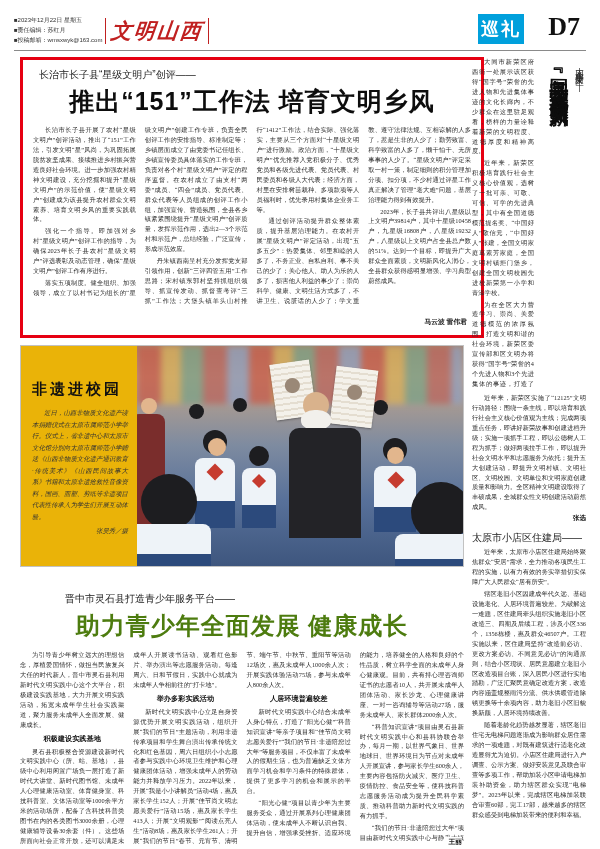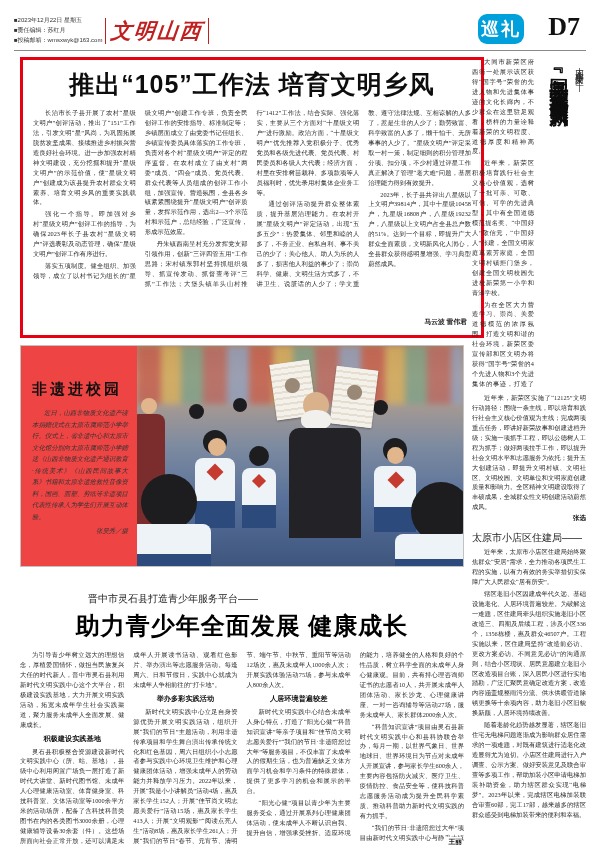--- a/index.html
+++ b/index.html
@@ -11,21 +11,21 @@
         font-family:"Liberation Sans","DejaVu Sans",sans-serif;}
   .meta div{white-space:nowrap;}
   .masthead{position:absolute;left:86px;top:4px;height:30px;display:flex;align-items:center;}
   .masthead .bar{width:1px;height:26px;background:#c02020;margin:0 5px;}
   .masthead .word{font-size:21px;font-weight:bold;color:#c02020;font-style:italic;
         letter-spacing:2px;font-family:"DejaVu Serif","Liberation Serif",serif;
         transform:skewX(-6deg);}
   .badge{position:absolute;right:62px;top:2px;width:46px;height:30px;background:#00a0dc;
         color:#fff;font-size:18px;font-weight:bold;display:flex;align-items:center;
         justify-content:center;letter-spacing:2px;
-        font-family:"Liberation Sans","DejaVu Sans",sans-serif;border-radius:9px;}
+        font-family:"Liberation Sans","DejaVu Sans",sans-serif;}
   .pageno{position:absolute;right:6px;top:0;font-size:26px;font-weight:bold;color:#111;
         font-family:"Liberation Serif","DejaVu Serif",serif;}
   .rule{position:absolute;top:50px;left:14px;right:14px;height:1px;background:#8a8a8a;}
   
   .smalltext p{margin:0 0 2px 0;font-size:6.3px;line-height:1.58;text-align:justify;
         text-indent:12px;color:#2b2b2b;}
   h4.subhead{margin:4px 0 3px 0;font-size:7.2px;text-align:center;color:#111;
         font-family:"Liberation Sans","DejaVu Sans",sans-serif;}
   .byline{font-weight:bold;text-align:right;font-size:6.6px;margin-top:2px;color:#111;}
   
@@ -33,21 +33,21 @@
         border:3px solid #e60012;padding:6px 10px 14px 10px;box-sizing:content-box;background:#fff;}
   .lead-kicker{font-size:10px;color:#222;margin:2px 0 3px 6px;
         font-family:"Liberation Sans","DejaVu Sans",sans-serif;}
   .lead-headline{font-size:25px;font-weight:bold;text-align:center;color:#0d0d0d;
         letter-spacing:1px;margin:2px 0 7px 0;
         font-family:"Liberation Sans","DejaVu Sans",sans-serif;}
   .lead-cols{column-count:4;column-gap:9px;height:192px;overflow:hidden;}
   .lead-byline{position:absolute;right:14px;bottom:8px;font-weight:bold;font-size:6.8px;}
   
   .photobox{position:absolute;left:20px;top:345px;width:444px;height:222px;
-        border:1px solid #c2c2c2;display:flex;background:#ef4444;box-sizing:border-box;}
+        border:1px solid #c2c2c2;display:flex;background:#eab308;box-sizing:border-box;}
   .cappanel{width:116px;padding:34px 9px 6px 11px;box-sizing:border-box;display:flex;
         flex-direction:column;}
   .captitle{font-size:15px;font-weight:bold;letter-spacing:3px;color:#111;margin:0 0 8px 0;
         font-family:"Liberation Sans","DejaVu Sans",sans-serif;}
   .captext{font-size:6.4px;line-height:1.8;text-align:justify;text-indent:12px;color:#333;
         font-style:italic;}
   .capcredit{font-size:6.4px;text-align:right;margin-top:5px;font-style:italic;color:#333;}
   .photo{flex:1;position:relative;overflow:hidden;
         background:linear-gradient(180deg,#a9846a 0%,#c0a187 14%,#a79a92 26%,#7e8ba0 45%,#58719a 70%,#3e567e 100%);}
   .wall{position:absolute;left:0;top:0;right:0;height:58px;opacity:.75;filter:blur(3px);
@@ -58,24 +58,24 @@
   .torso{border-radius:8px 8px 0 0;background:linear-gradient(180deg,#eef3f8 0 62%,#2c4a7c 62% 100%);}
   .scarf{background:#c63b2f;transform:rotate(45deg);}
   .sheet{position:absolute;background:
         radial-gradient(circle at 50% 42%,#9a8877 0 7px,rgba(0,0,0,0) 8px),
         repeating-linear-gradient(180deg,#f4f1ea 0 4px,#e4ddd0 4px 6px);
         box-shadow:0 1px 2px rgba(0,0,0,.35);}
   .robe{background:#232327;border-radius:10px 10px 0 0;}
   .beard{background:#f2f0ec;border-radius:45%;}
   
   .youth{position:absolute;left:20px;top:592px;width:444px;height:257px;overflow:hidden;}
-  .youth-kicker{font-size:10px;margin:0 0 4px 68px;color:#222;
+  .youth-kicker{font-size:10px;margin:0 0 4px 45px;color:#222;
         font-family:"Liberation Sans","DejaVu Sans",sans-serif;}
   .youth-headline{font-size:24px;font-weight:bold;text-align:center;letter-spacing:1px;
-        color:#000000;margin:0 0 8px 0;
+        color:#4d7c0f;margin:0 0 8px 0;
         font-family:"Liberation Sans","DejaVu Sans",sans-serif;}
   .youth-cols{column-count:4;column-gap:9px;height:196px;overflow:hidden;}
   .youth-byline{position:absolute;right:2px;bottom:2px;font-weight:bold;font-size:6.8px;background:#fff;padding-left:4px;}
   
   .rail{position:absolute;left:472px;top:57px;width:114px;height:792px;overflow:hidden;}
   .rail-top{display:flex;height:332px;overflow:hidden;}
   .rail-body-col{width:62px;overflow:hidden;}
   .v-wrap{flex:1;writing-mode:vertical-rl;text-align:left;padding-top:4px;}
   .v-kicker{font-size:8.5px;color:#222;margin-left:4px;letter-spacing:2px;
         font-family:"Liberation Sans","DejaVu Sans",sans-serif;}
@@ -103,21 +103,22 @@
       <span class="bar"></span>
       <span class="word">文明山西</span>
       <span class="bar"></span>
     </div>
     <div class="badge">巡礼</div>
     <div class="pageno">D7</div>
   </div>
   <div class="rule"></div>
 
   <div class="lead">
-    <div class="lead-headline">推出“105”工作法  培育文明乡风</div>
+    <div class="lead-kicker">长治市长子县“星级文明户”创评——</div>
+    <div class="lead-headline">推出“151”工作法  培育文明乡风</div>
     <div class="lead-cols smalltext">
       <p>长治市长子县开展了农村“星级文明户”创评活动，推出了“151”工作法，引发文明“星”风尚，为巩固拓展脱贫攻坚成果、接续推进乡村振兴营造良好社会环境。进一步加强农村精神文明建设，充分挖掘和提升“星级文明户”的示范价值，使“星级文明户”创建成为该县提升农村群众文明素养、培育文明乡风的重要实践载体。</p>
       <p>强化一个指导。即加强对乡村“星级文明户”创评工作的指导，为确保2023年长子县农村“星级文明户”评选表彰及动态管理，确保“星级文明户”创评工作有序进行。</p>
       <p>落实五项制度。健全组织、加强领导，成立了以村书记为组长的“星级文明户”创建工作专班，负责全民创评工作的安排指导、标准制定等；乡镇层面成立了由党委书记任组长、乡镇宣传委员具体落实的工作专班，负责对各个村“星级文明户”评定的程序监督。在农村成立了由支村“两委”成员、“四会”成员、党员代表、群众代表等人员组成的创评工作小组，加强宣传、营造氛围，全县各乡镇紧紧围绕提升“星级文明户”创评质量，发挥示范作用，选出2—3个示范村和示范户，总结经验，广泛宣传，形成示范效应。</p>
       <p>丹朱镇西南呈村充分发挥党支部引领作用，创新“三评四管五用”工作思路；宋村镇东郭村坚持抓组织领导、抓宣传发动、抓督查考评“三抓”工作法；大堡头镇羊头山村推行“1412”工作法，结合实际、强化落实，主要从三个方面对“十星级文明户”进行激励。政治方面，“十星级文明户”优先推荐入党积极分子、优秀党员和各级先进代表、党员代表、村民委员和各级人大代表；经济方面，村里在安排树苗栽种、多项款项等人员福利时，优先录用村集体企业务工等。</p>
       <p>通过创评活动提升群众整体素质，提升基层治理能力。在农村开展“星级文明户”评定活动，出现“五多五少”：热爱集体、邻里和睦的人多了，不务正业、自私自利、事不关己的少了；关心他人、助人为乐的人多了，损害他人利益的事少了；崇尚科学、健康、文明生活方式多了，不讲卫生、说脏话的人少了；学文重教、遵守法律法规、互相谅解的人多了，惹是生非的人少了；勤劳致富、科学致富的人多了，懒干怕干、无所事事的人少了。“星级文明户”评定采取一村一策，制定细则的积分管理加分项、扣分项，不少村通过评星工作真正解决了管理“老大难”问题，基层治理能力得到有效提升。</p>
       <p>2023年，长子县共评出八星级以上文明户39814户，其中十星级10458户，九星级16808户，八星级19232户，八星级以上文明户占全县总户数的51%。达到一个目标，即提升广大群众全面素质，文明新风化人润心，全县群众获得感明显增强、学习典型蔚然成风。</p>
     </div>
     <div class="lead-byline">马云波 雷伟君</div>
   </div>

